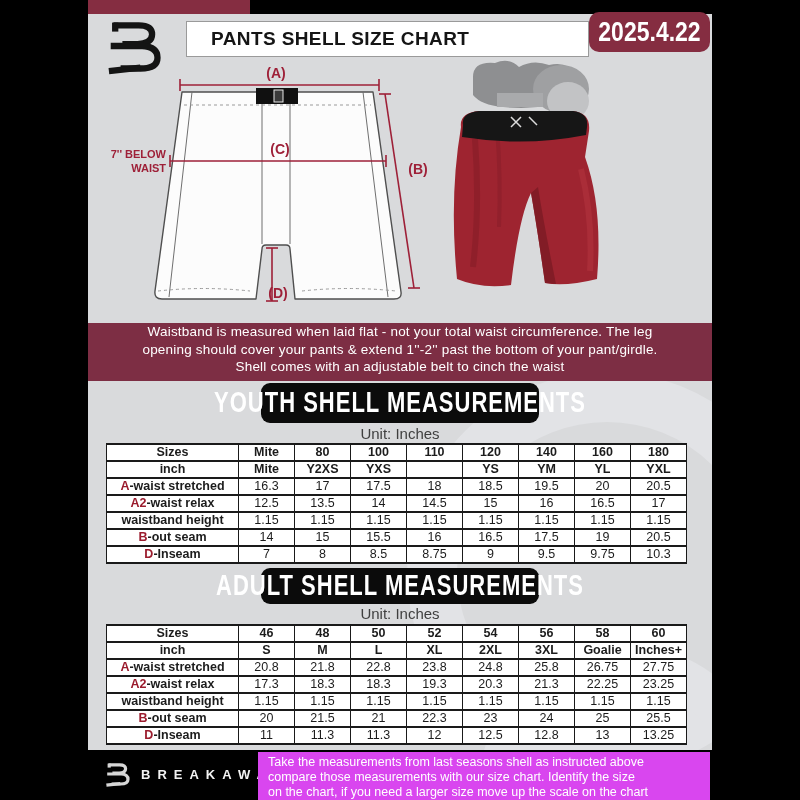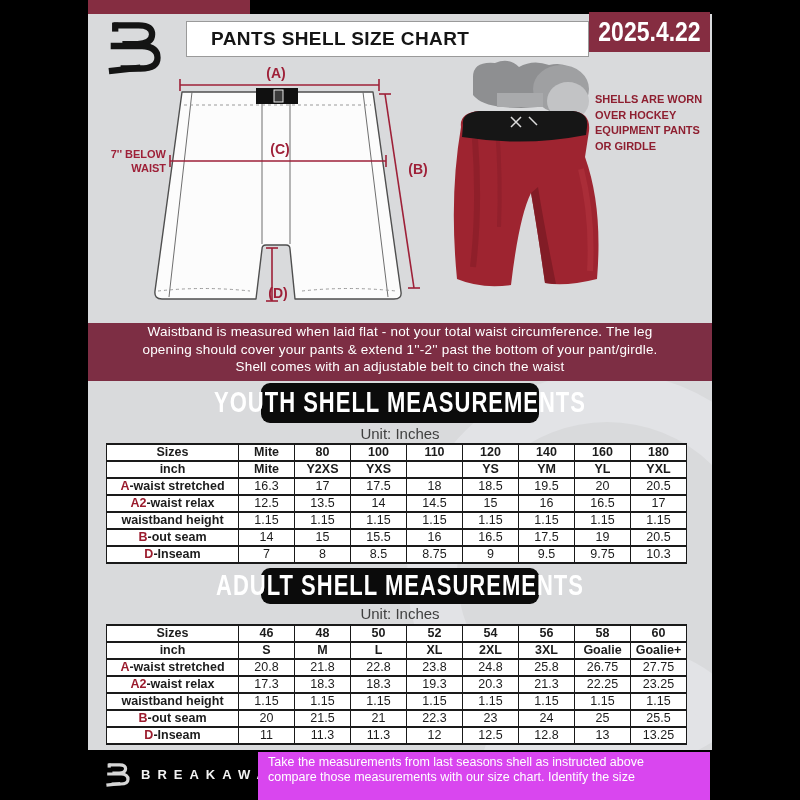--- a/index.html
+++ b/index.html
@@ -12,21 +12,21 @@
   .top-strip{position:absolute;left:0;top:0;width:624px;height:14px;background:#000;}
   .top-strip-maroon{position:absolute;left:0;top:0;width:162px;height:14px;background:#852d41;}
   .logo-svg{position:absolute;left:20px;top:16px;}
   .title-box{
     position:absolute;left:98px;top:21px;width:403px;height:36px;background:#fff;
     border:1px solid #9a9a9a;box-sizing:border-box;display:flex;align-items:center;
     padding-left:24px;font-size:19px;font-weight:bold;color:#151515;letter-spacing:.4px;
   }
   .date-box{
     position:absolute;left:501px;top:12px;width:121px;height:40px;background:#852d41;
-    display:flex;align-items:center;justify-content:center;color:#fff;
+    display:flex;align-items:center;justify-content:center;color:#fff;border-radius:10px;
   }
   .date-box span{display:inline-block;font-size:23px;font-weight:bold;transform:scaleY(1.18);letter-spacing:0px;}
   
   .ring{position:absolute;border-radius:50%;border-style:solid;border-color:#e2e3e6;}
   .ring1{right:-95px;top:372px;width:300px;height:300px;border-width:50px;}
   .ring2{right:-60px;top:645px;width:210px;height:210px;border-width:42px;}
   
   .shorts-svg{position:absolute;left:0;top:57px;}
   .pants-svg{position:absolute;left:357px;top:57px;}
   .pants-note{position:absolute;left:507px;top:92px;width:115px;font-size:11px;font-weight:bold;
@@ -157,26 +157,20 @@
       <path d="M16,70 Q14,56 34,54 L128,54 Q146,56 144,74 L140,100 Q158,150 152,222 Q120,230 100,226 Q92,170 86,136 Q74,160 66,228 Q36,232 12,222 Q4,140 16,70 Z" fill="#9e2430"></path>
       <path d="M86,136 Q92,170 100,226 L111,227 Q99,168 93,130 Z" fill="#7c1b24" opacity="0.85"></path>
       <path d="M30,82 Q35,150 28,210" stroke="#7c1b24" stroke-width="6" fill="none" opacity="0.45"></path>
       <path d="M136,112 Q148,160 145,214" stroke="#b63640" stroke-width="6" fill="none" opacity="0.5"></path>
       <path d="M52,70 Q56,120 54,170" stroke="#7c1b24" stroke-width="4" fill="none" opacity="0.35"></path>
       <path d="M18,68 Q16,56 34,54 L128,54 Q144,56 142,70 L141,78 Q80,90 17,80 Z" fill="#161616"></path>
       <path d="M66,60 L76,70 M76,60 L66,70 M84,60 L92,68" stroke="#dcdcdc" stroke-width="1.5" fill="none"></path>
     </g>
   </svg>
 
-  <div class="pants-note">
-    <div>SHELLS ARE WORN</div>
-    <div>OVER HOCKEY</div>
-    <div>EQUIPMENT PANTS</div>
-    <div>OR GIRDLE</div>
-  </div>
 
   <div class="banner">
     <div>Waistband is measured when laid flat - not your total waist circumference. The leg</div>
     <div>opening should cover your pants &amp; extend 1''-2'' past the bottom of your pant/girdle.</div>
     <div>Shell comes with an adjustable belt to cinch the waist</div>
   </div>
 
   <div class="badge badge-youth">
     <span>YOUTH SHELL MEASUREMENTS</span>
   </div>
@@ -304,21 +298,21 @@
         </tr>
         <tr class="hdr">
           <th>inch</th>
           <td>S</td>
           <td>M</td>
           <td>L</td>
           <td>XL</td>
           <td>2XL</td>
           <td>3XL</td>
           <td>Goalie</td>
-          <td>Goalie+</td>
+          <td>Inches+</td>
         </tr>
         <tr>
           <th><span class="pfx">A</span>-waist stretched</th>
           <td>20.8</td>
           <td>21.8</td>
           <td>22.8</td>
           <td>23.8</td>
           <td>24.8</td>
           <td>25.8</td>
           <td>26.75</td>
@@ -381,13 +375,14 @@
       <path d="M3 32 H38 Q55 33 55 45 Q55 57 36 57 H14"></path>
       <path d="M1 60 L36 56"></path>
     </g>
   </svg>
   <span class="footer-brand">BREAKAWAY</span>
 </div>
 
 <div class="footer-box">
   <div>Take the measurements from last seasons shell as instructed above</div>
   <div>compare those measurements  with our size chart. Identify the size</div>
+  <div>on the chart, if you need a larger size move up the scale on the chart</div>
 </div>
 
 </body></html>

